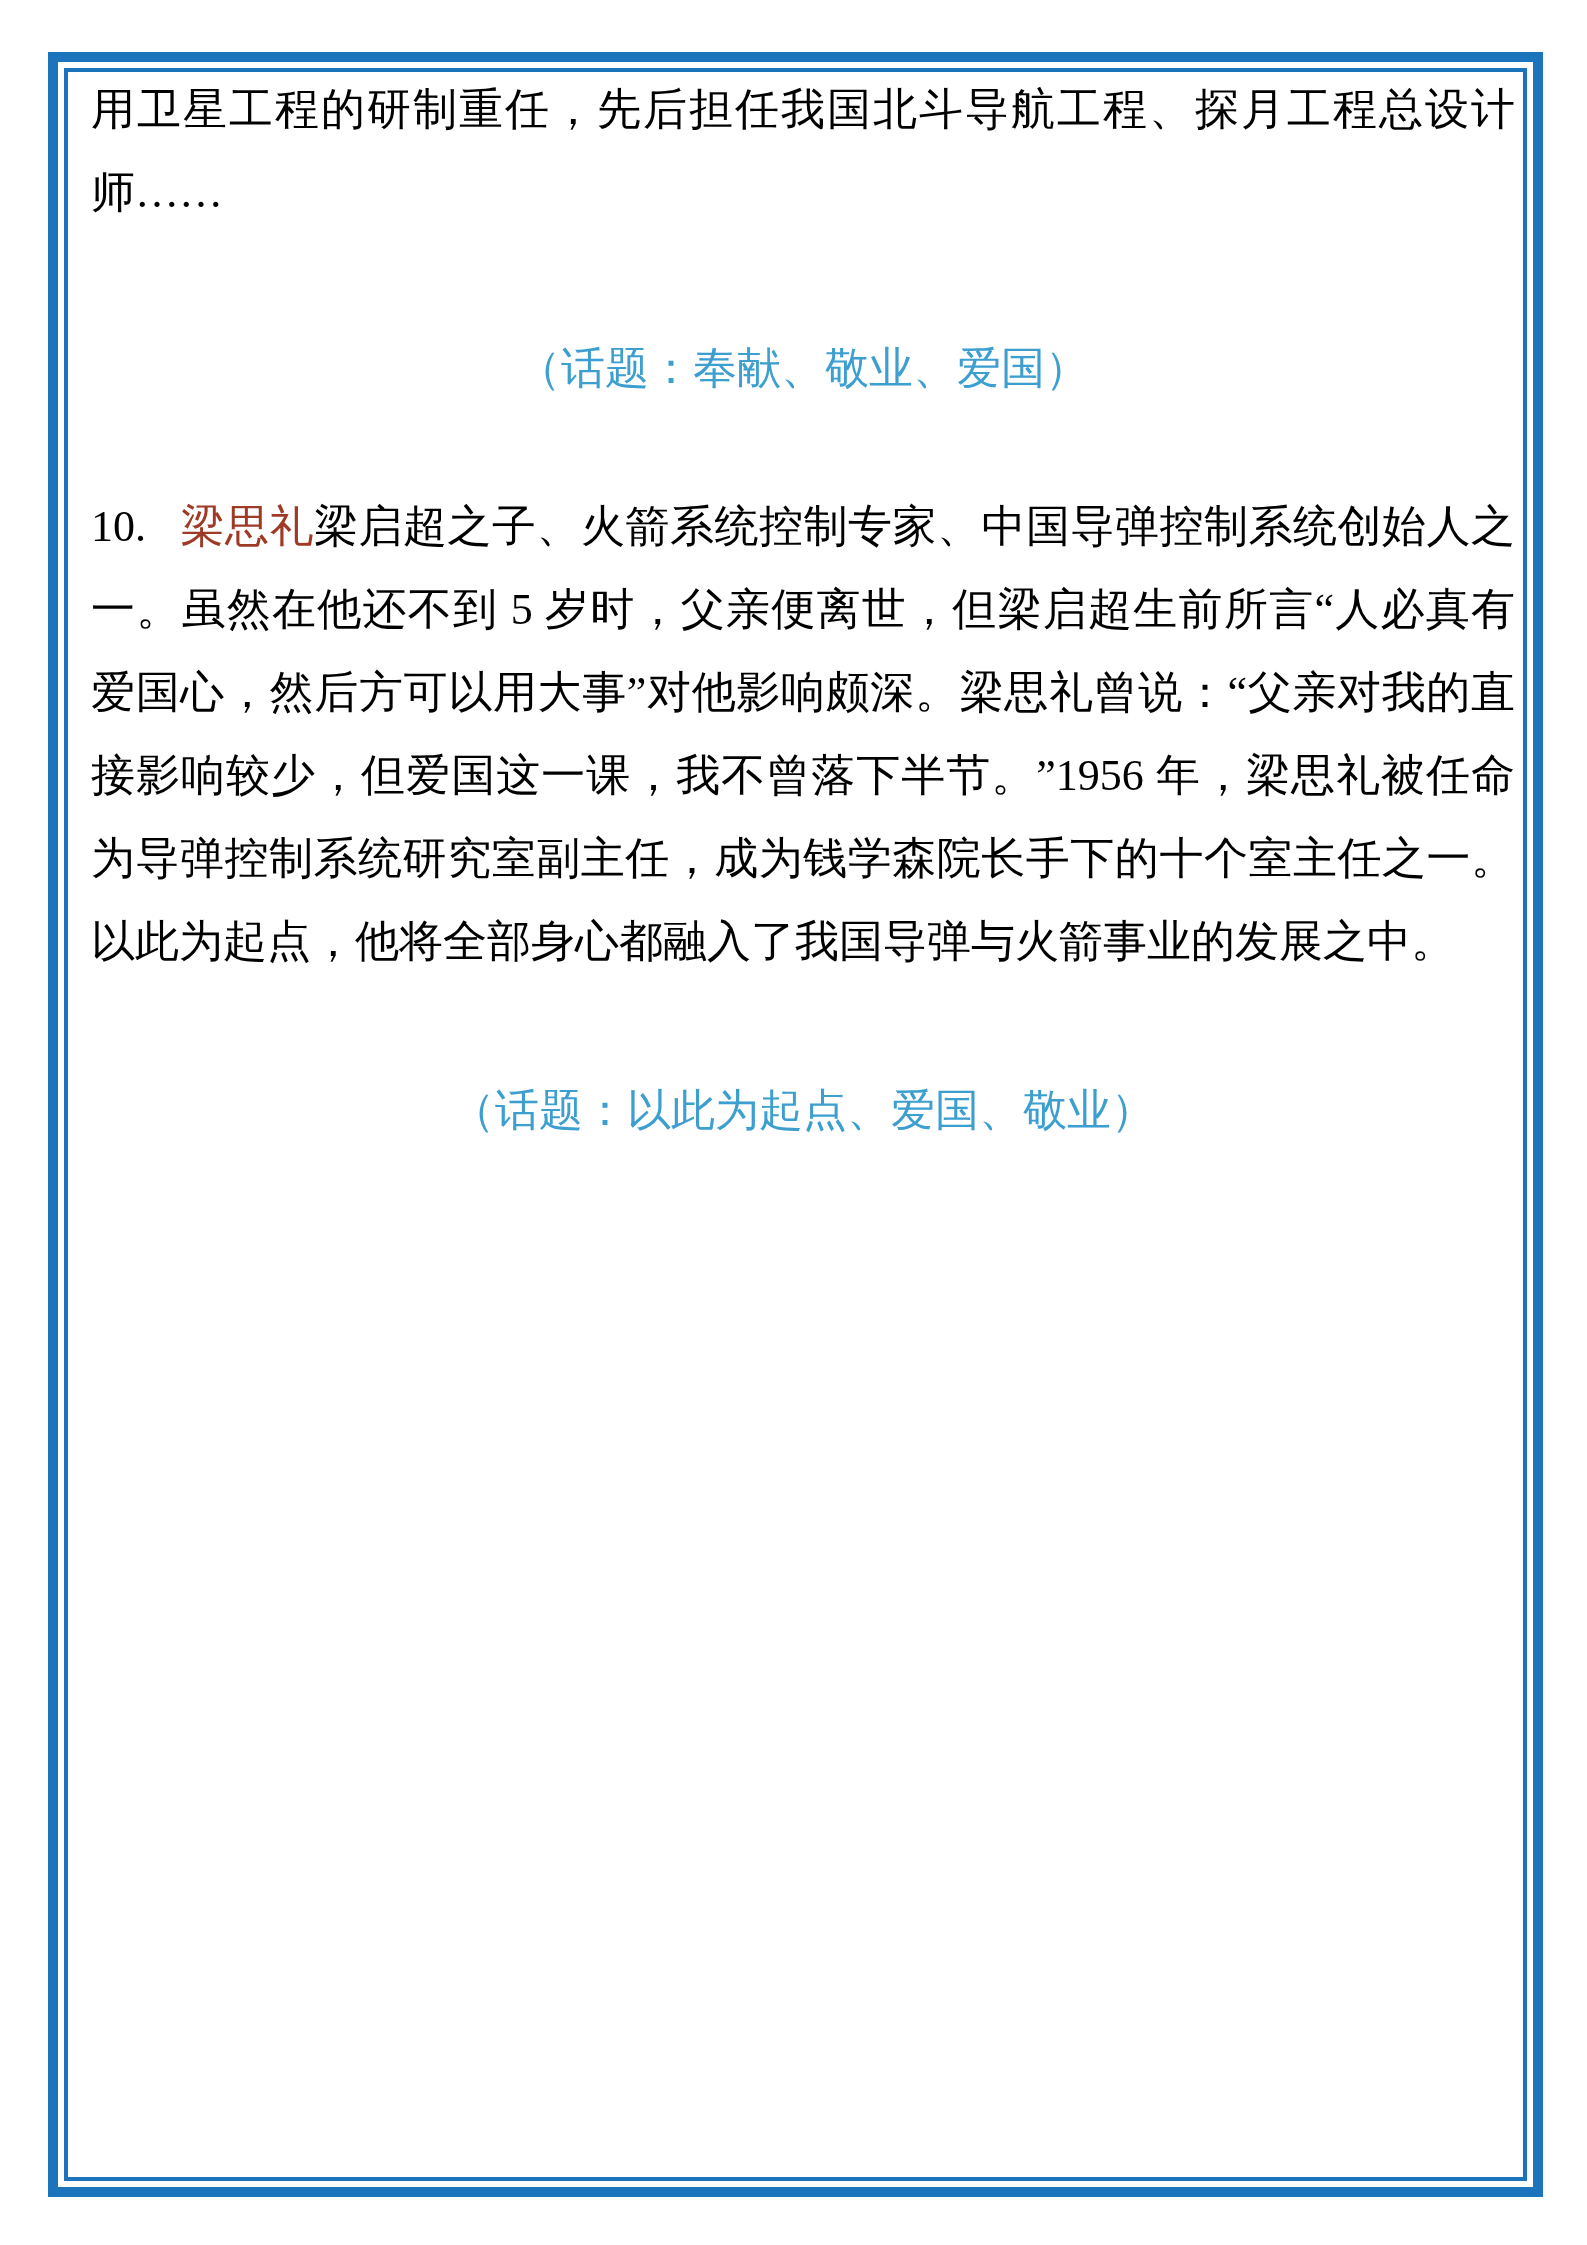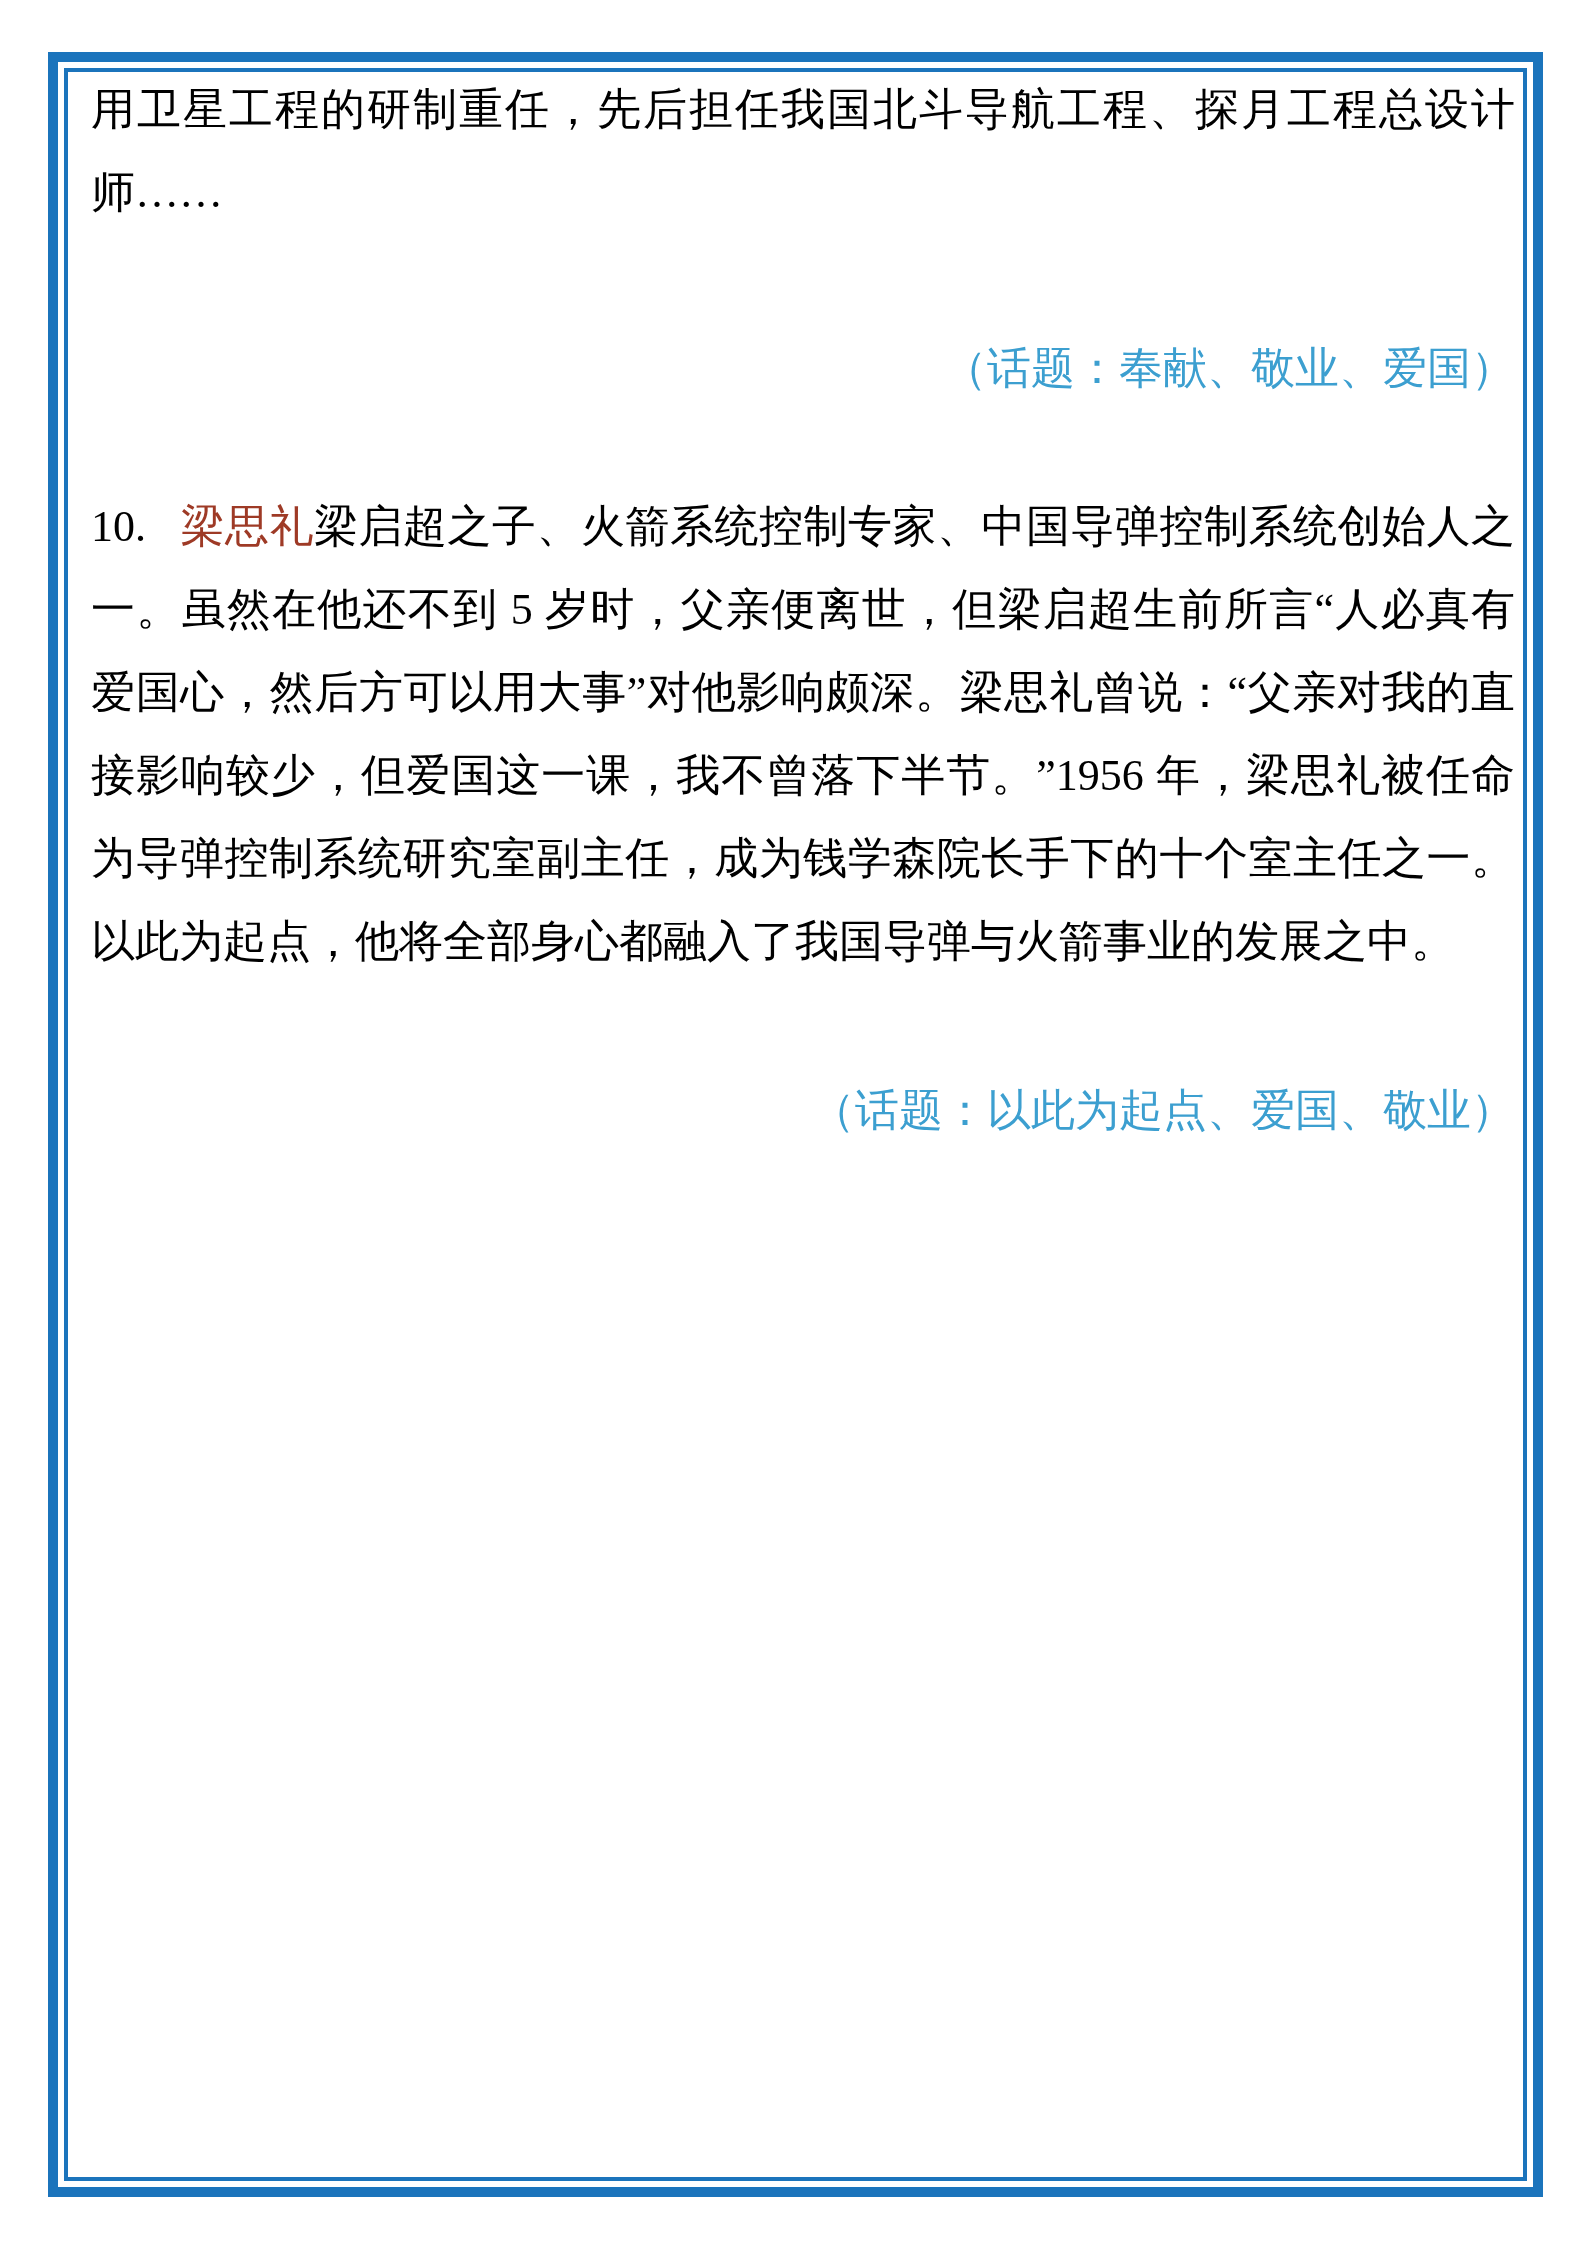--- a/index.html
+++ b/index.html
@@ -40,21 +40,21 @@
     font-size: 44px;
     line-height: 83px;
     margin: 0;
     text-align: justify;
     text-justify: inter-ideograph;
     word-break: break-all;
   }
   .intro-paragraph { margin-bottom: 93px; }
   .topic-line {
     color: var(--topic-color, #3c9fd0);
-    text-align: right;
+    text-align: center;
   }
   .topic-1 { margin-bottom: 75px; }
   .item-10 { margin-bottom: 86px; }
   .topic-2 { margin-bottom: 84px; }
   .item-11 { margin-bottom: 55px; }
   .item-number {
     margin-right: 34px;
   }
   .person-name {
     color: var(--name-color, #9e3a26);

